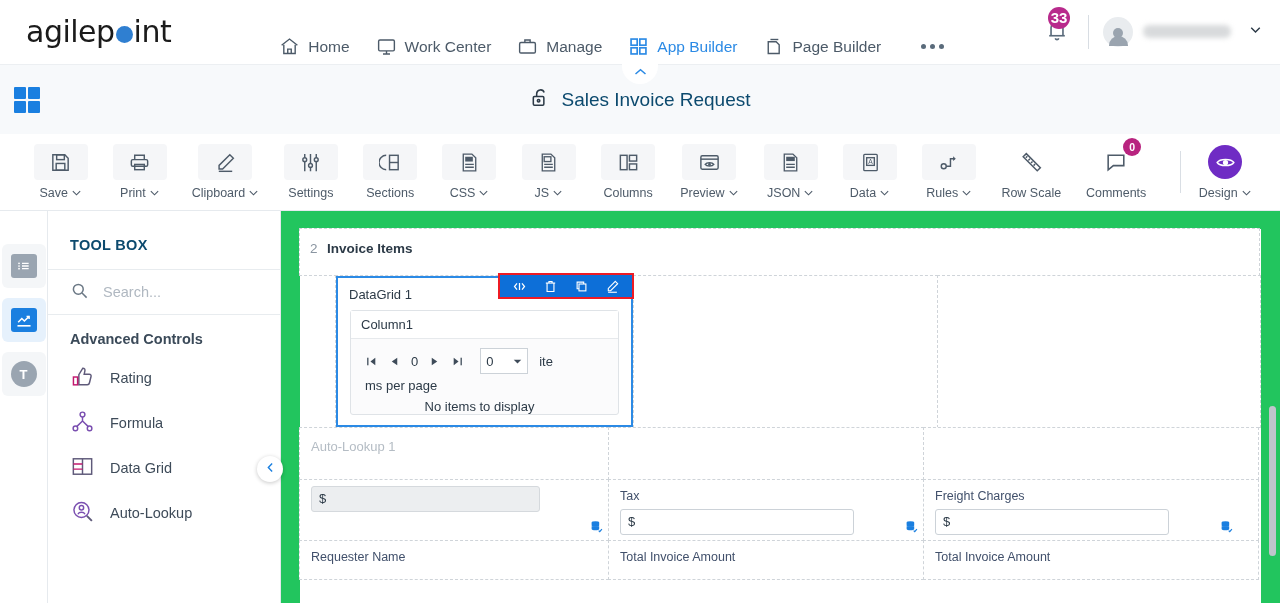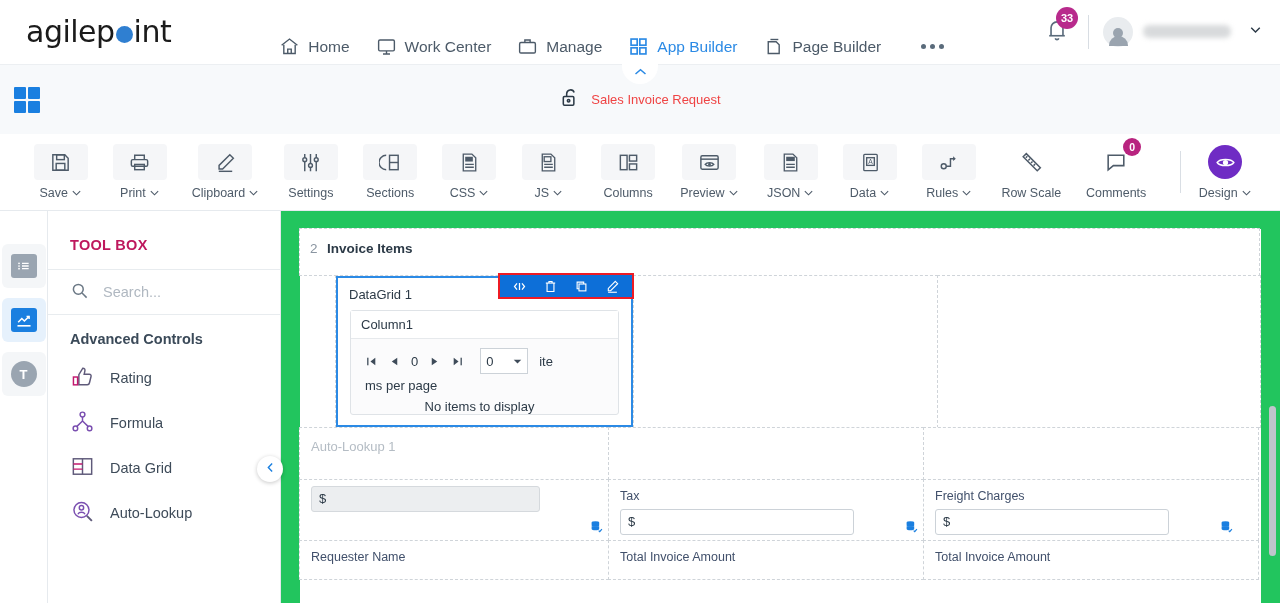--- a/index.html
+++ b/index.html
@@ -33,22 +33,22 @@
     font-size: 15.5px; color: #4c5a68;
   }
   .nav-item.active { color: #2b8ae5; }
   .nav-item svg { display: block; }
   .nav-more { margin-left: 14px; display: flex; gap: 4px; align-items: center; cursor: pointer; }
   .nav-more i { width: 5px; height: 5px; border-radius: 50%; background: #5a6b7b; display: block; }
 
   .nav-right { margin-left: auto; display: flex; align-items: center; padding-right: 16px; }
   .bell-wrap { position: relative; margin-right: 14px; cursor: pointer; }
   .bell-badge {
-    position: absolute; top: -10px; left: 12px;
-    background: #b82a8c; color: #fff; font-size: 11px; font-weight: 600;
+    position: absolute; top: -10px; left: 4px;
+    background: #b82a8c; color: #fff; font-size: 15px; font-weight: 600;
     border-radius: 50%; min-width: 22px; height: 22px;
     display: flex; align-items: center; justify-content: center;
   }
   .nav-divider { width: 1px; height: 34px; background: #d8dde3; margin: 0 14px 0 4px; }
   .avatar {
     width: 30px; height: 30px; border-radius: 50%; background: #e9ecef;
     display: flex; align-items: center; justify-content: center; overflow: hidden;
   }
   .avatar-head { width: 10px; height: 10px; border-radius: 50%; background: #9aa4af; margin-top: 3px;}
   .avatar-body {
@@ -70,21 +70,21 @@
   .waffle {
     margin-left: 14px; width: 26px; height: 26px;
     display: grid; grid-template-columns: 12px 12px; grid-template-rows: 12px 12px; gap: 2px;
     cursor: pointer;
   }
   .waffle i { background: #1a7fe0; display: block; border-radius: 1px; }
   .title-center {
     position: absolute; left: 0; right: 0; display: flex;
     align-items: center; justify-content: center; gap: 9px; pointer-events: none;
   }
-  .title-text { font-size: 13px; color: #ef4444; }
+  .title-text { font-size: 19px; color: #0c4a6e; }
   .collapse-tab {
     position: absolute; left: 640px; top: 62px; transform: translateX(-50%);
     width: 36px; height: 22px; background: #fff;
     border-radius: 0 0 20px 20px; display: flex; align-items: flex-end;
     justify-content: center; padding-bottom: 3px; cursor: pointer; z-index: 5;
   }
 
   
   .toolbar {
     position: absolute; left: 0; top: 134px; width: 1280px; height: 77px;
@@ -137,21 +137,21 @@
     color: #fff; font-size: 13px; display: flex; align-items: center;
     justify-content: center; font-weight: 600;
   }
 
   
   .toolbox {
     position: absolute; left: 48px; top: 211px; width: 233px; height: 392px;
     background: #ffffff; border-right: 1px solid #e4e8ec;
   }
   .tbx-title {
-    font-size: 14.5px; font-weight: 700; color: #be185d;
+    font-size: 14.5px; font-weight: 700; color: #0c4a6e;
     padding: 26px 0 16px 22px; letter-spacing: 0.3px;
   }
   .tbx-search {
     display: flex; align-items: center; gap: 14px; height: 46px;
     border-top: 1px solid #e8ecef; border-bottom: 1px solid #e8ecef;
     padding-left: 22px;
   }
   .tbx-search input {
     border: none; outline: none; font-size: 14.5px; color: #6b7885;
     font-family: "Liberation Sans", sans-serif; background: transparent; width: 150px;

